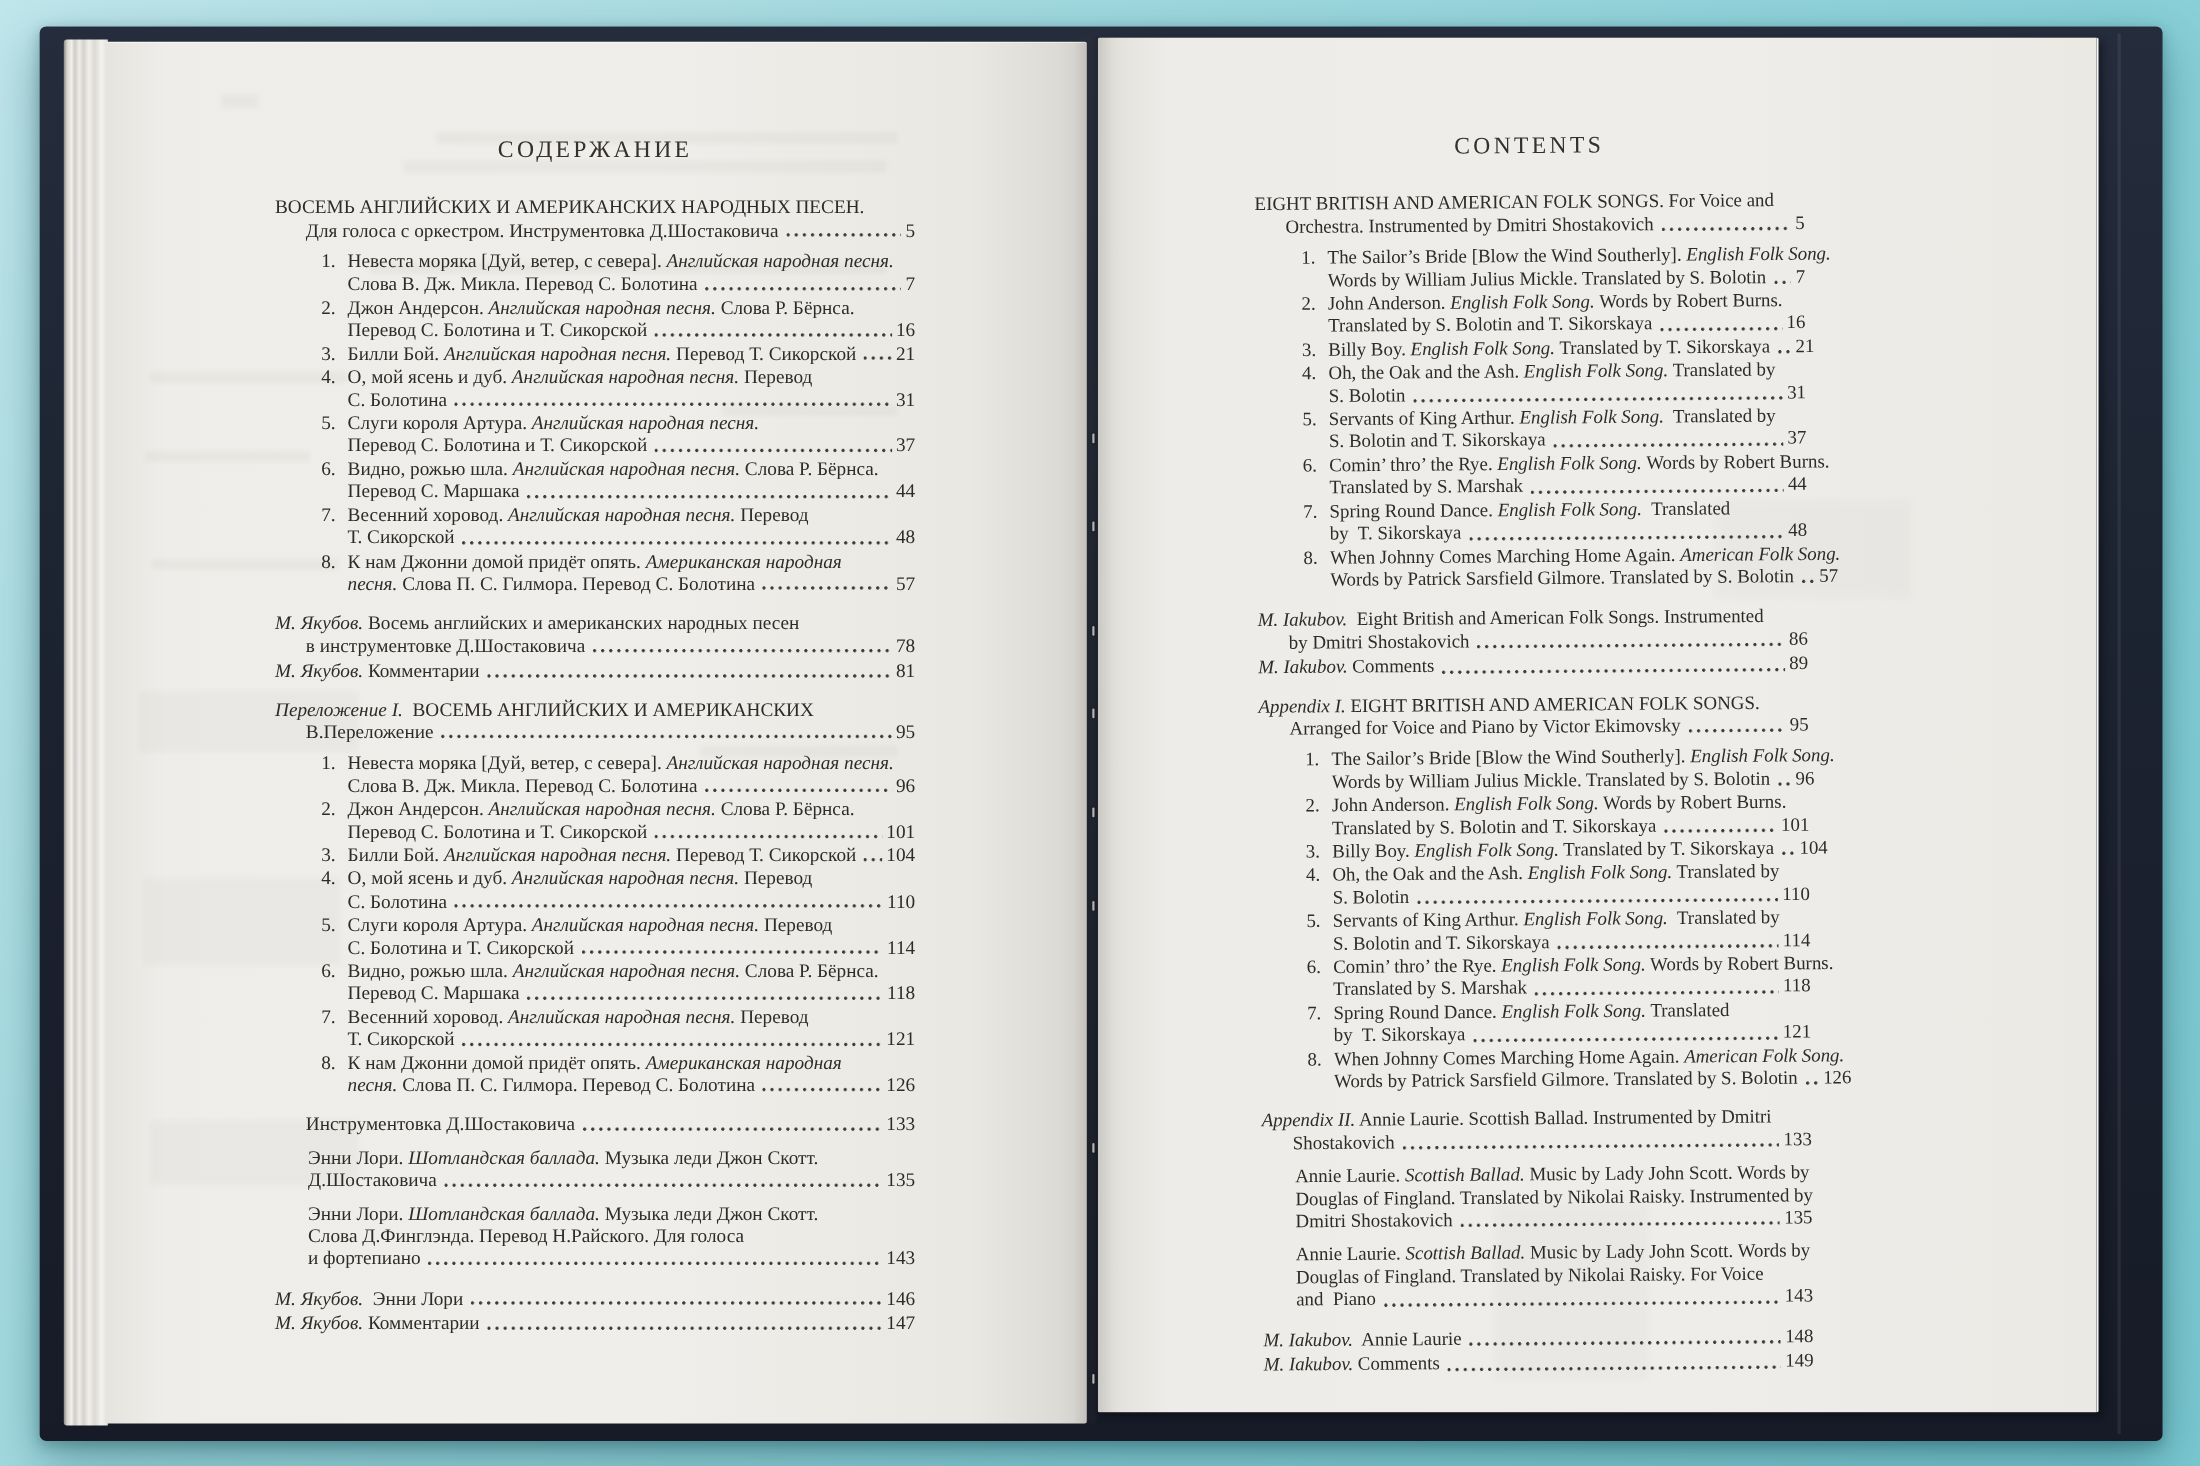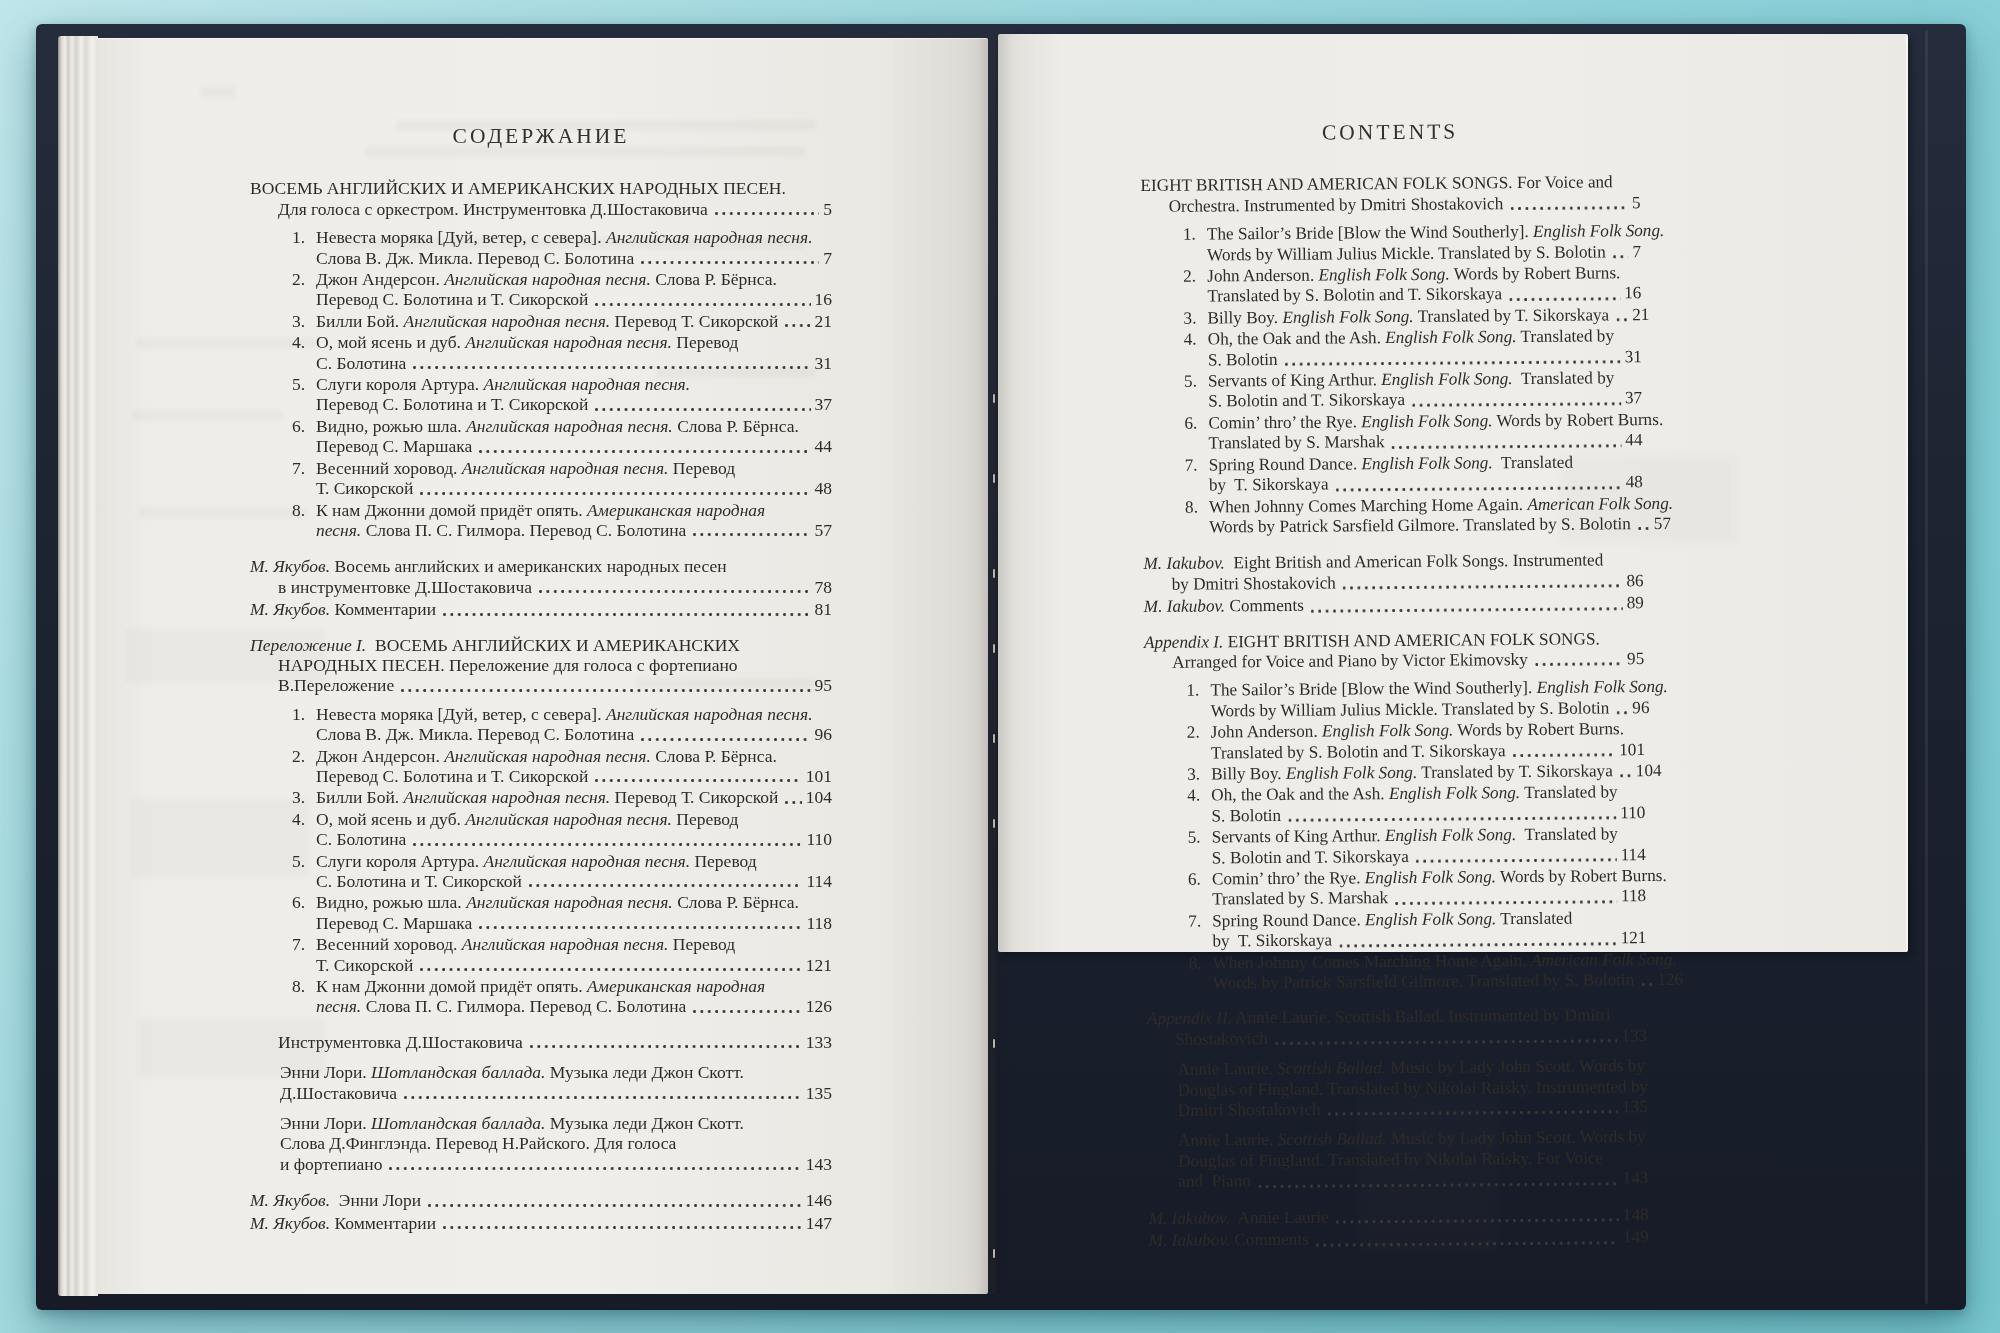--- a/index.html
+++ b/index.html
@@ -31,21 +31,21 @@
       #d5d2cc 18px, #f2f0ec 23px, #dcd9d3 28px, #f4f2ee 34px, #e4e1db 40px);
   }
   .page { position:absolute;text-decoration:underline; }
   .page-left {
     left:60px; top:14px; width:892px; height:1256px;
     background: linear-gradient(90deg, #e6e4df 0%, #efede9 6%, #f0eeea 55%, #eae8e3 88%, #dddbd6 97%, #d1cec9 100%);
     border-radius:0 2px 2px 0;
     box-shadow: inset 0 1px 0 rgba(255,255,255,.55);
   }
   .page-right {
-    left:962px; top:10px; width:908px; height:918px;
+    left:962px; top:10px; width:908px; height:1250px;
     background: linear-gradient(90deg, #d7d5d0 0%, #e5e3de 2.5%, #eeece8 7%, #efedea 60%, #ebe9e4 100%);
     border-radius:2px;
     border-right:2px solid #f6f5f2;
     box-shadow: 3px 4px 7px rgba(5,8,15,.4);
   }
   .gutter {
     position:absolute; left:940px; top:10px; width:36px; height:1260px;
     background: linear-gradient(90deg, rgba(0,0,0,0) 0%, rgba(60,55,50,.10) 38%,
        rgba(50,45,40,.22) 50%, rgba(0,0,0,.06) 62%, rgba(0,0,0,0) 100%);
   }
@@ -240,23 +240,20 @@
                 <span class="leader"></span>
                 <span class="pg">81</span>
               </div>
             </div>
             <div class="entry section">
               <div class="line first">
                 <span class="it">Переложение I.</span>
                 <span>  ВОСЕМЬ АНГЛИЙСКИХ И АМЕРИКАНСКИХ</span>
               </div>
               <div class="line cont">
-                <span>НАРОДНЫХ ПЕСЕН. Переложение для голоса с фортепиано</span>
-              </div>
-              <div class="line cont">
                 <span>В.Переложение</span>
                 <span class="leader"></span>
                 <span class="pg">95</span>
               </div>
             </div>
             <div class="entry item">
               <div class="line first">
                 <span class="num">1.</span>
                 <span>Невеста моряка [Дуй, ветер, с севера]. </span>
                 <span class="it">Английская народная песня.</span>

